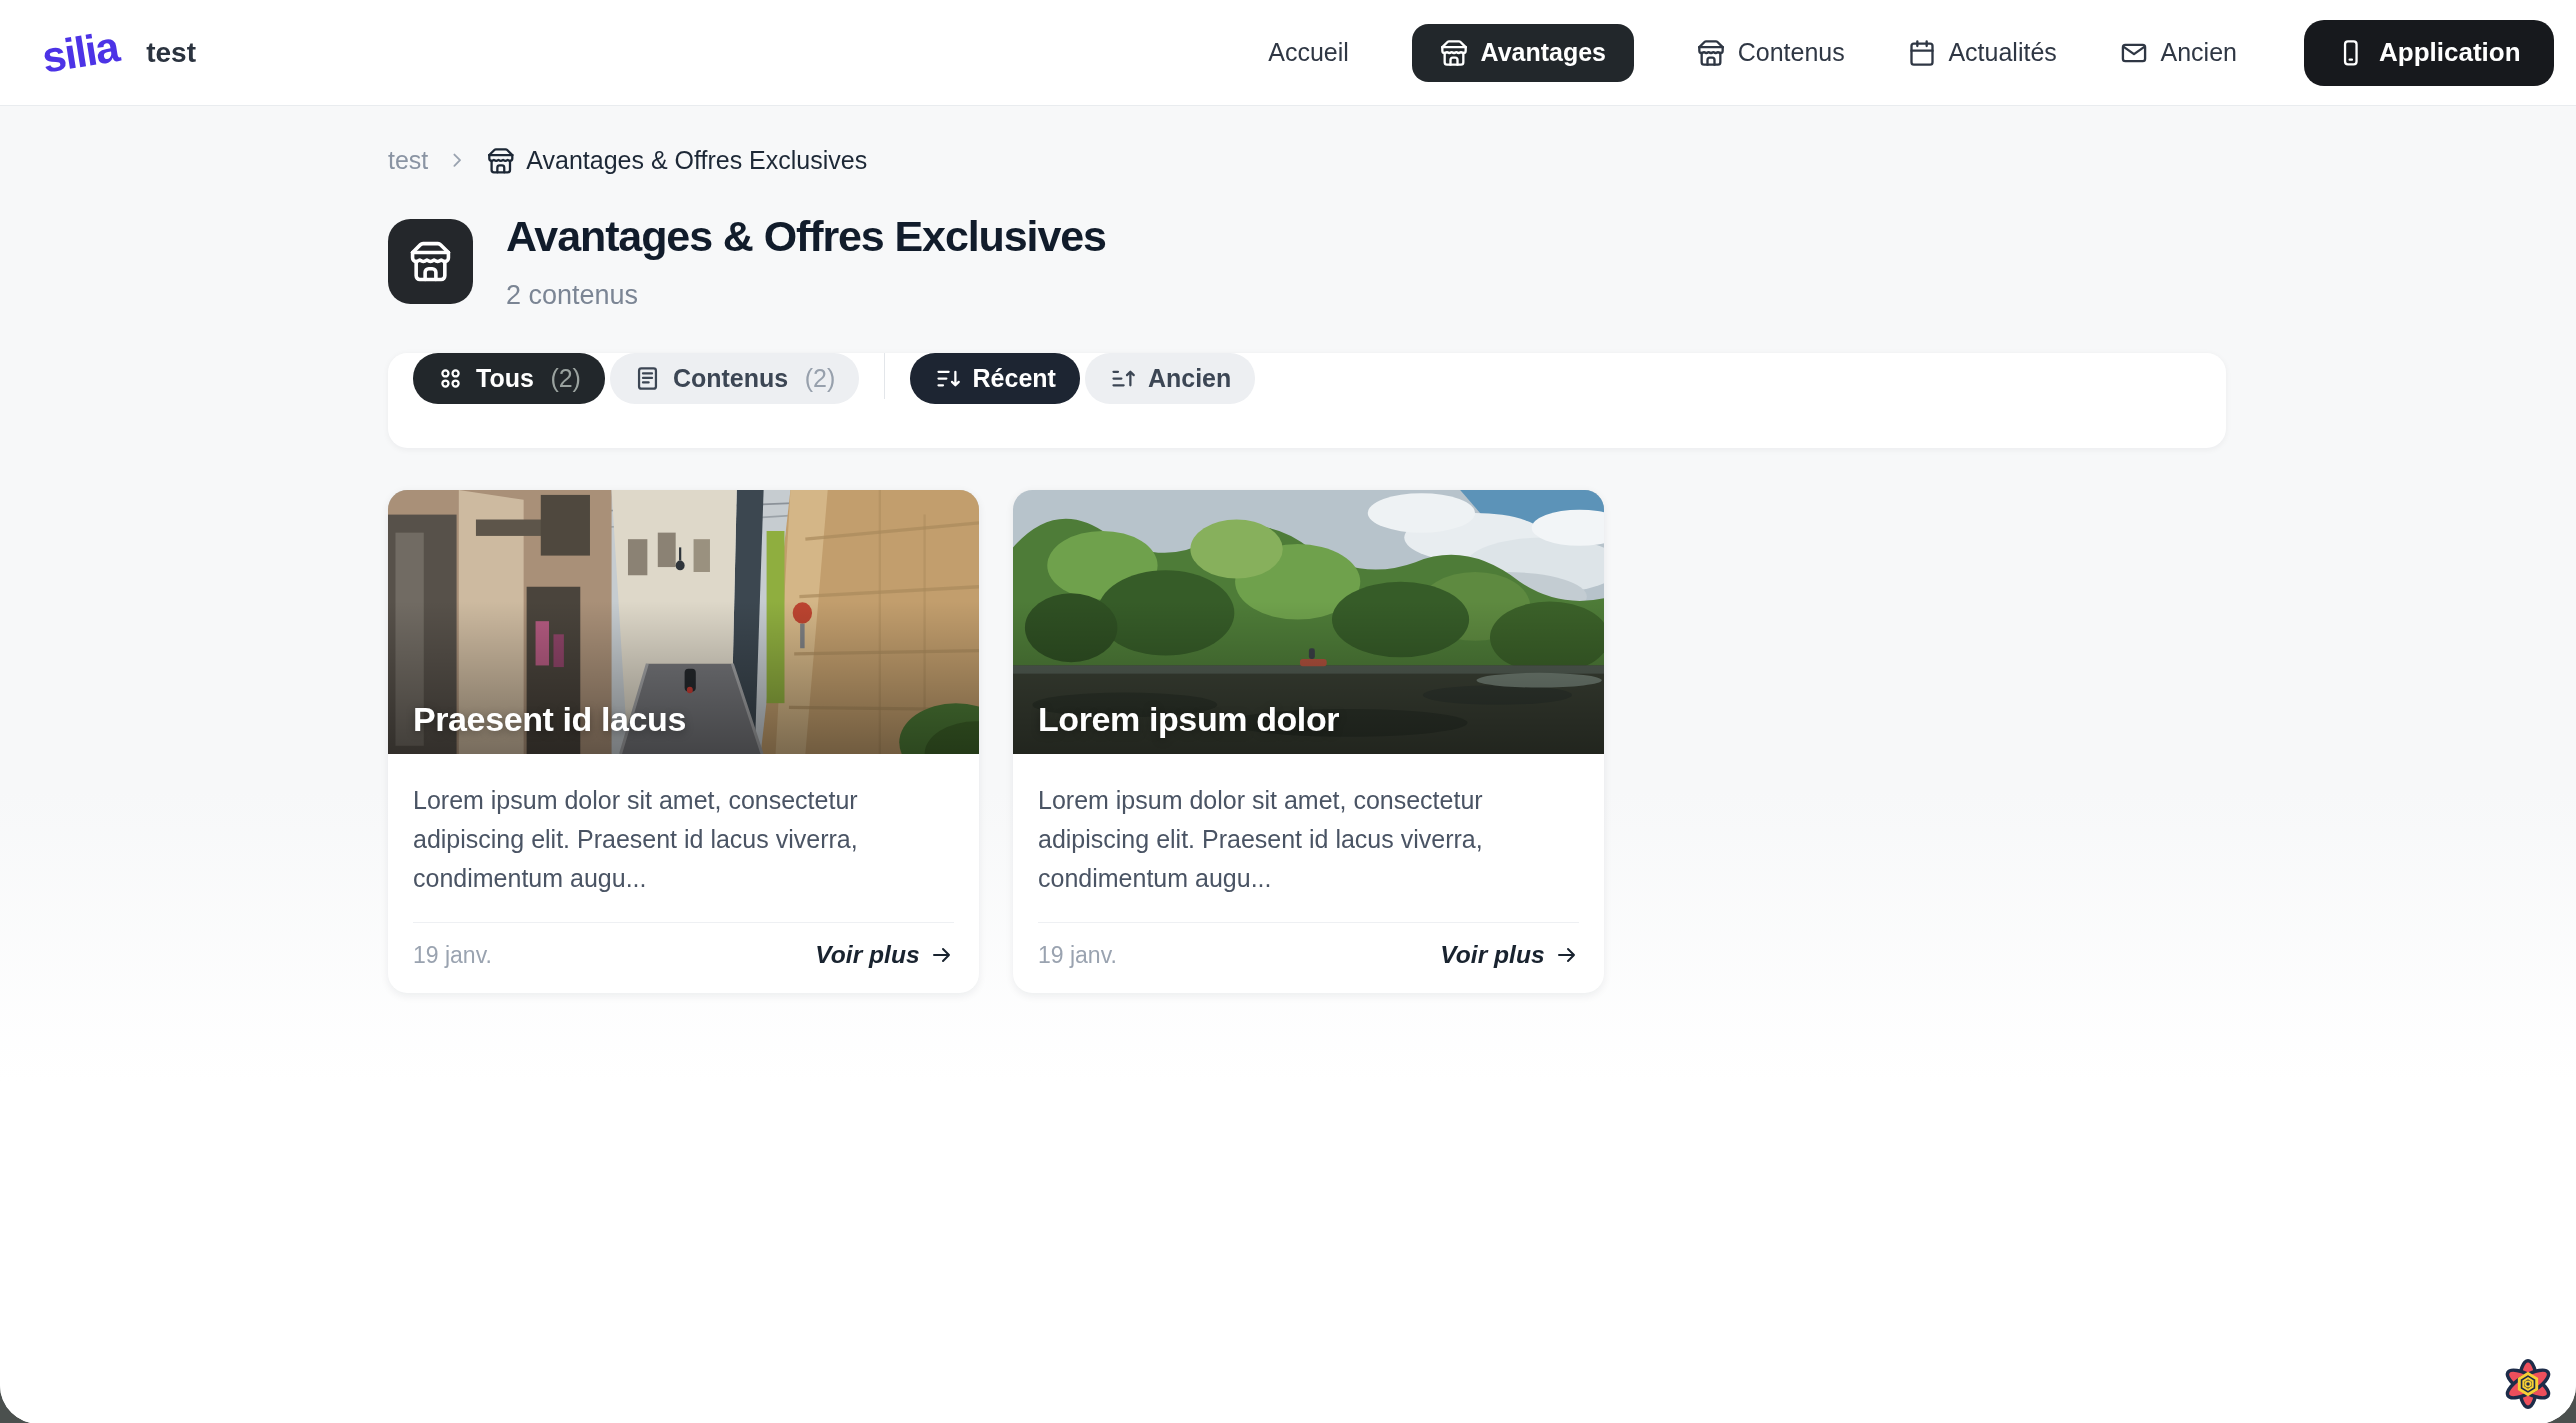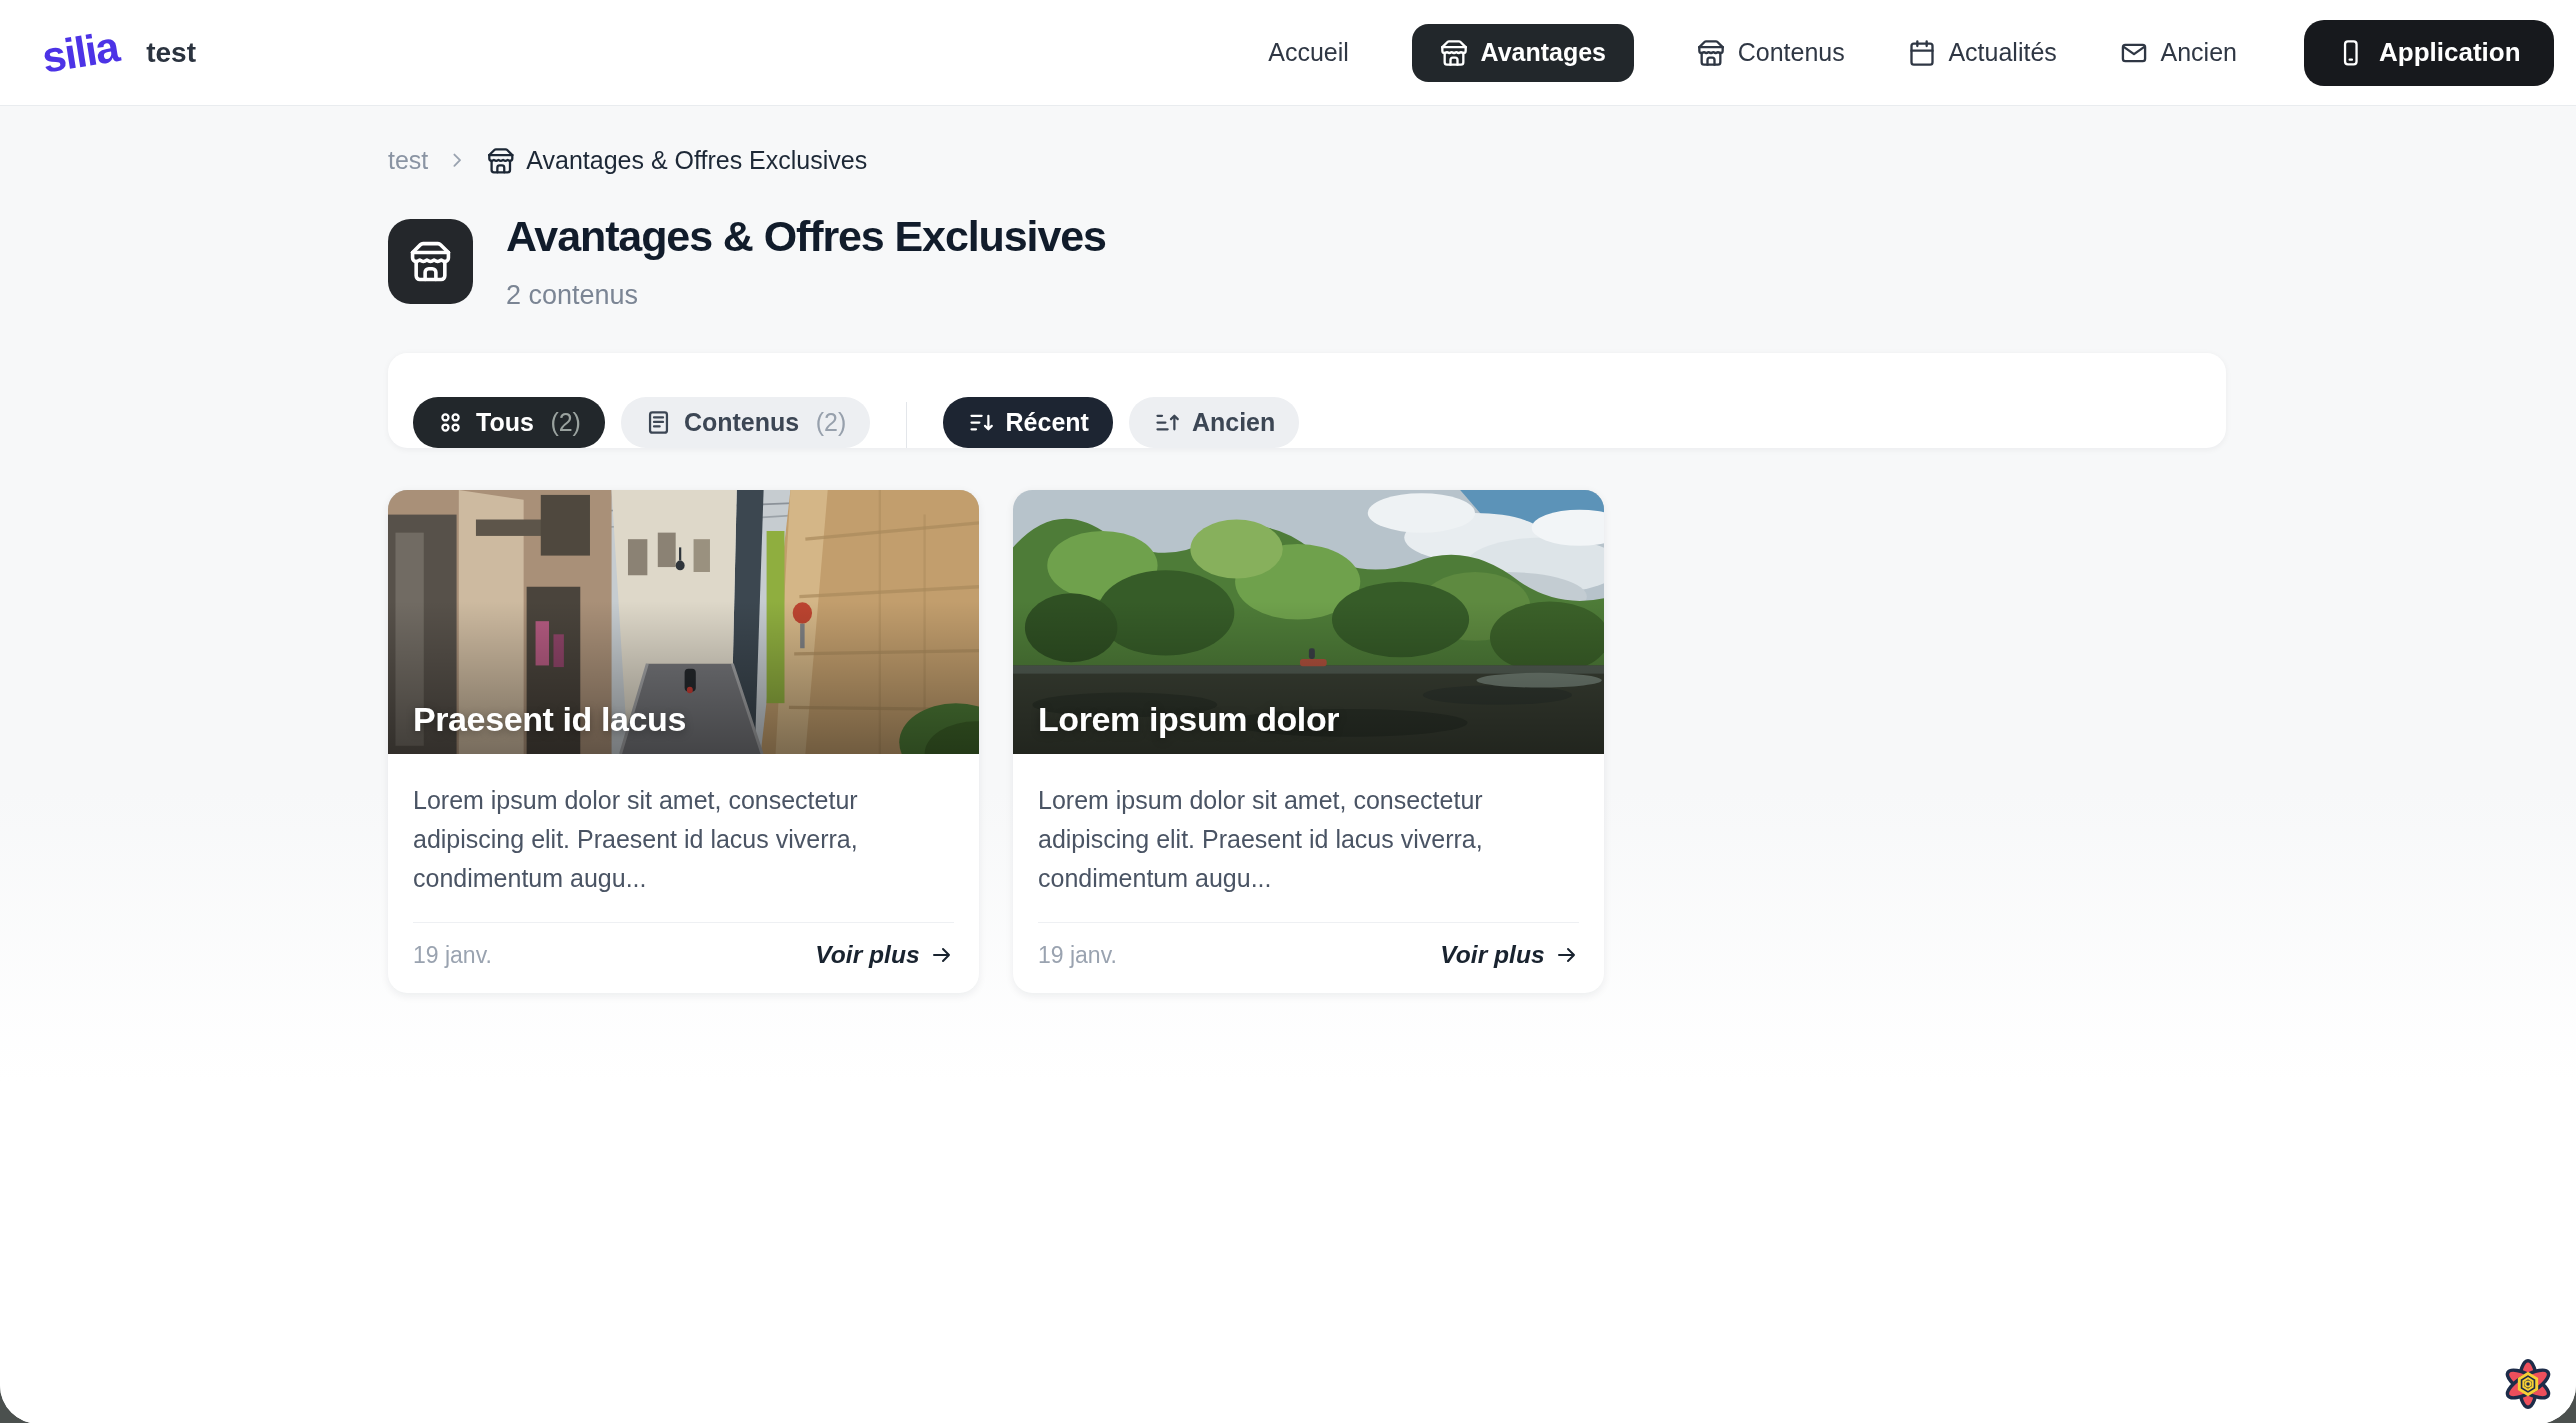--- a/index.html
+++ b/index.html
@@ -58,21 +58,21 @@
   .icon-box{
     width:85px;height:85px;border-radius:22.4px;background:var(--icon_box);
     display:flex;align-items:center;justify-content:center;flex:0 0 85px;
   }
   .icon-box svg{width:43px;height:43px;color:#fff;}
   .hero-title{font-size:43px;font-weight:700;letter-spacing:-1.1px;color:var(--txt_dark);}
   .hero-sub{font-size:27px;color:#7b8594;margin-top:19px;}
   
   .filterbar{
     margin-top:42px;height:95px;background:#fff;border-radius:19.4px;
-    box-shadow:0 1.5px 6px rgba(16,24,40,.05);display:flex;align-items:flex-end;padding:0 25px;gap:16px;
+    box-shadow:0 1.5px 6px rgba(16,24,40,.05);display:flex;align-items:flex-start;padding:0 25px;gap:5px;
   }
   .chip{
     display:inline-flex;align-items:center;gap:12px;height:51px;border-radius:25px;
     padding:0 24px;font-size:25px;font-weight:600;cursor:pointer;white-space:nowrap;
     background:var(--chip_light);color:#3c4654;
   }
   .chip svg{width:27px;height:27px;}
   .chip .count{font-weight:500;color:#97a0ac;margin-left:4.5px;}
   .chip.dark{background:var(--dark_pill);color:#fff;}
   .chip.dark .count{color:#9aa29f;}

